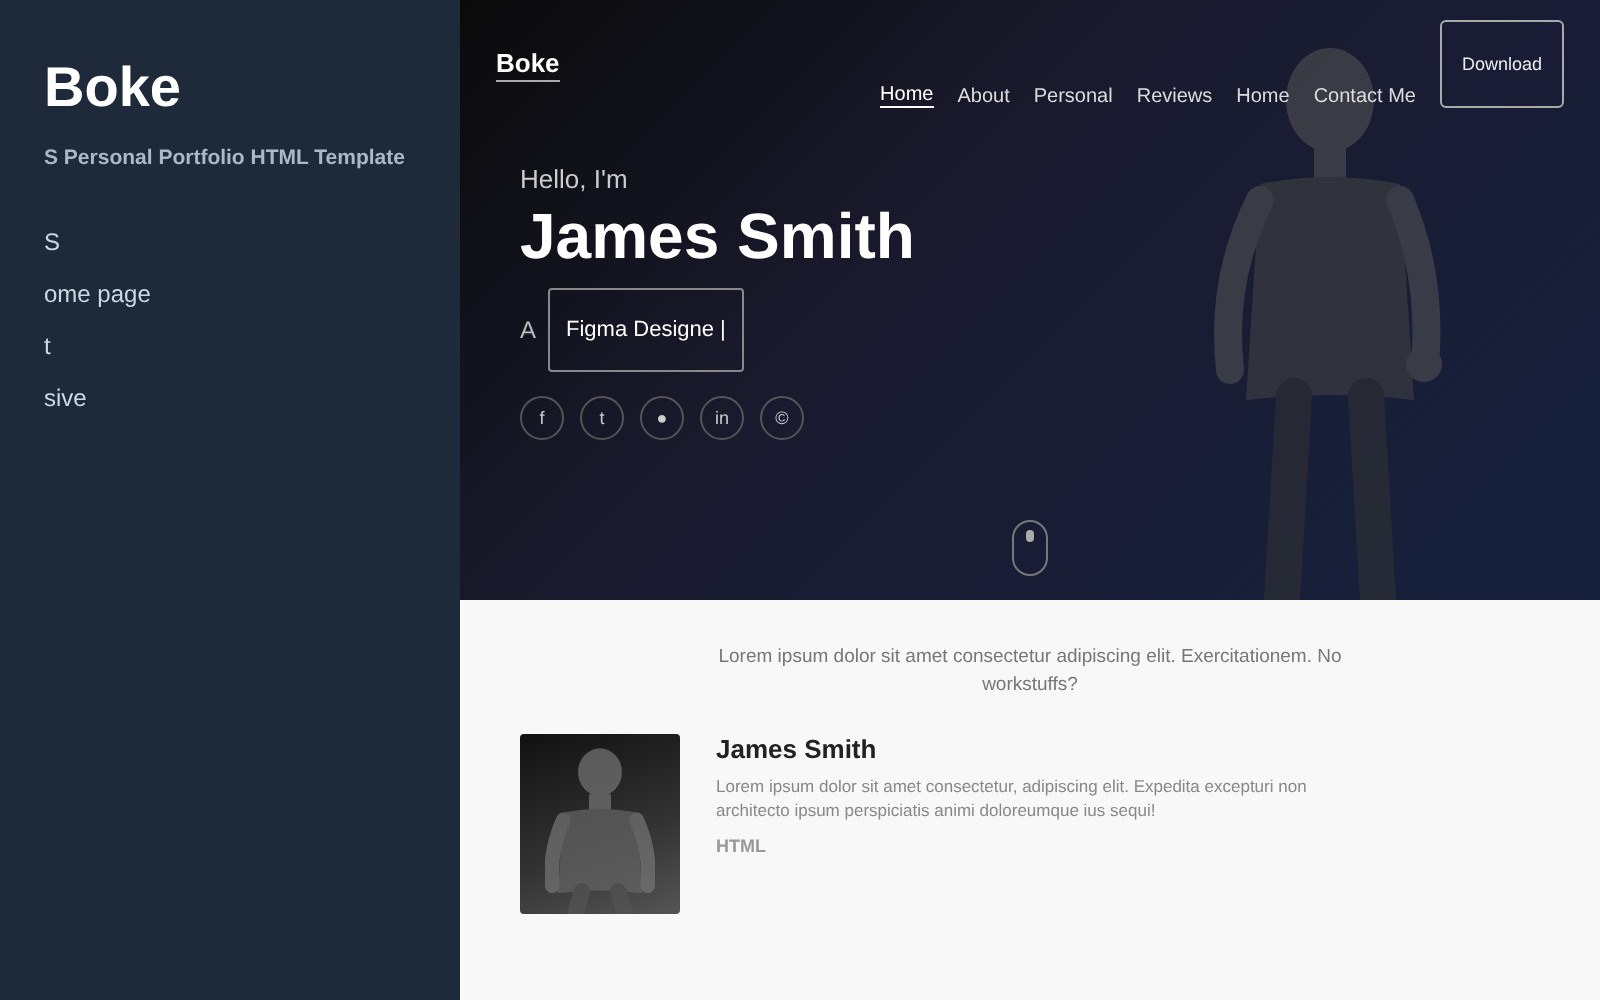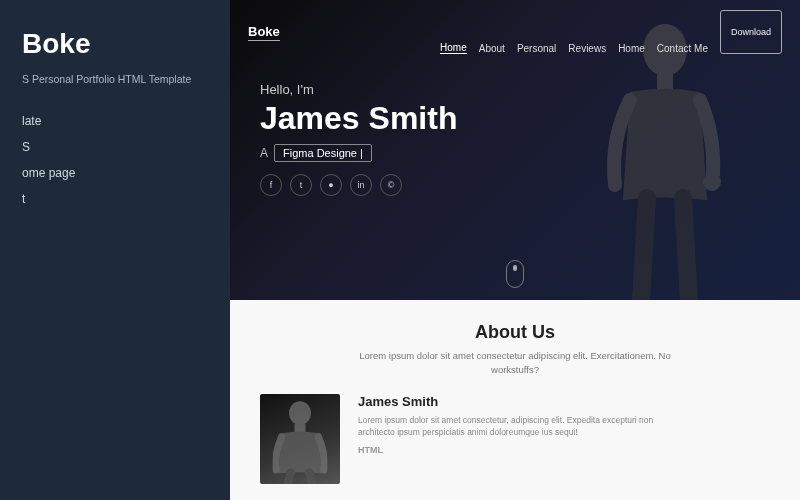--- a/index.html
+++ b/index.html
@@ -20,20 +20,21 @@
       font-size: 28px;
       font-weight: 800;
       color: #fff;
       margin-bottom: 6px;
     }
     .left-panel .subtitle {
       font-size: 10.5px;
       color: #aab8c8;
       margin-bottom: 18px;
       line-height: 1.4;
+      font-weight: bold;
     }
     .left-panel .nav-item {
       font-size: 12px;
       color: #cdd8e3;
       padding: 3px 0;
       cursor: pointer;
     }
 
     
     .right-panel {
@@ -128,21 +129,21 @@
     }
     .hero-content .role-prefix {
       font-size: 12px;
       color: #bbb;
     }
     .hero-content .role-badge {
       background: transparent;
       border: 1px solid #888;
       color: #fff;
       font-size: 11px;
-      padding: 2px 8px;
+      padding: 14px 8px;
       border-radius: 2px;
     }
     .hero-content .description {
       font-size: 9.5px;
       color: #bbb;
       max-width: 280px;
       line-height: 1.5;
       margin-bottom: 14px;
     }
     .hero-content .social-icons {
@@ -248,24 +249,24 @@
       color: #999;
       margin-top: 6px;
     }
   </style>
 </head>
 <body>
 
 <div class="left-panel">
   <div class="brand">Boke</div>
   <div class="subtitle">S Personal Portfolio HTML Template</div>
-  <div class="nav-item">late</div>
   <div class="nav-item">S</div>
   <div class="nav-item">ome page</div>
   <div class="nav-item">t</div>
+  <div class="nav-item">sive</div>
 </div>
 
 <div class="right-panel">
 
   <div class="hero">
 
     <svg class="hero-figure" viewBox="0 0 120 280" xmlns="http://www.w3.org/2000/svg">
 
       <ellipse cx="60" cy="30" rx="22" ry="26" fill="#555"></ellipse>
 
@@ -311,21 +312,20 @@
         <div class="social-icon">©</div>
       </div>
     </div>
 
     <div class="scroll-indicator">
       <div class="scroll-dot"></div>
     </div>
   </div>
 
   <div class="about-section">
-    <div class="about-title">About Us</div>
     <div class="about-desc">Lorem ipsum dolor sit amet consectetur adipiscing elit. Exercitationem. No workstuffs?</div>
     <div class="about-content">
       <div class="about-img">
         <svg class="about-img-figure" viewBox="0 0 60 90" xmlns="http://www.w3.org/2000/svg">
           <ellipse cx="30" cy="14" rx="12" ry="13" fill="#777"></ellipse>
           <rect x="24" y="26" width="12" height="10" fill="#777"></rect>
           <path d="M10,36 Q30,32 50,36 L53,80 Q30,77 7,80 Z" fill="#666"></path>
           <path d="M10,40 Q2,58 4,76" stroke="#777" stroke-width="8" fill="none" stroke-linecap="round"></path>
           <path d="M50,40 Q58,58 56,76" stroke="#777" stroke-width="8" fill="none" stroke-linecap="round"></path>
           <path d="M20,79 L17,90" stroke="#555" stroke-width="9" fill="none" stroke-linecap="round"></path>

